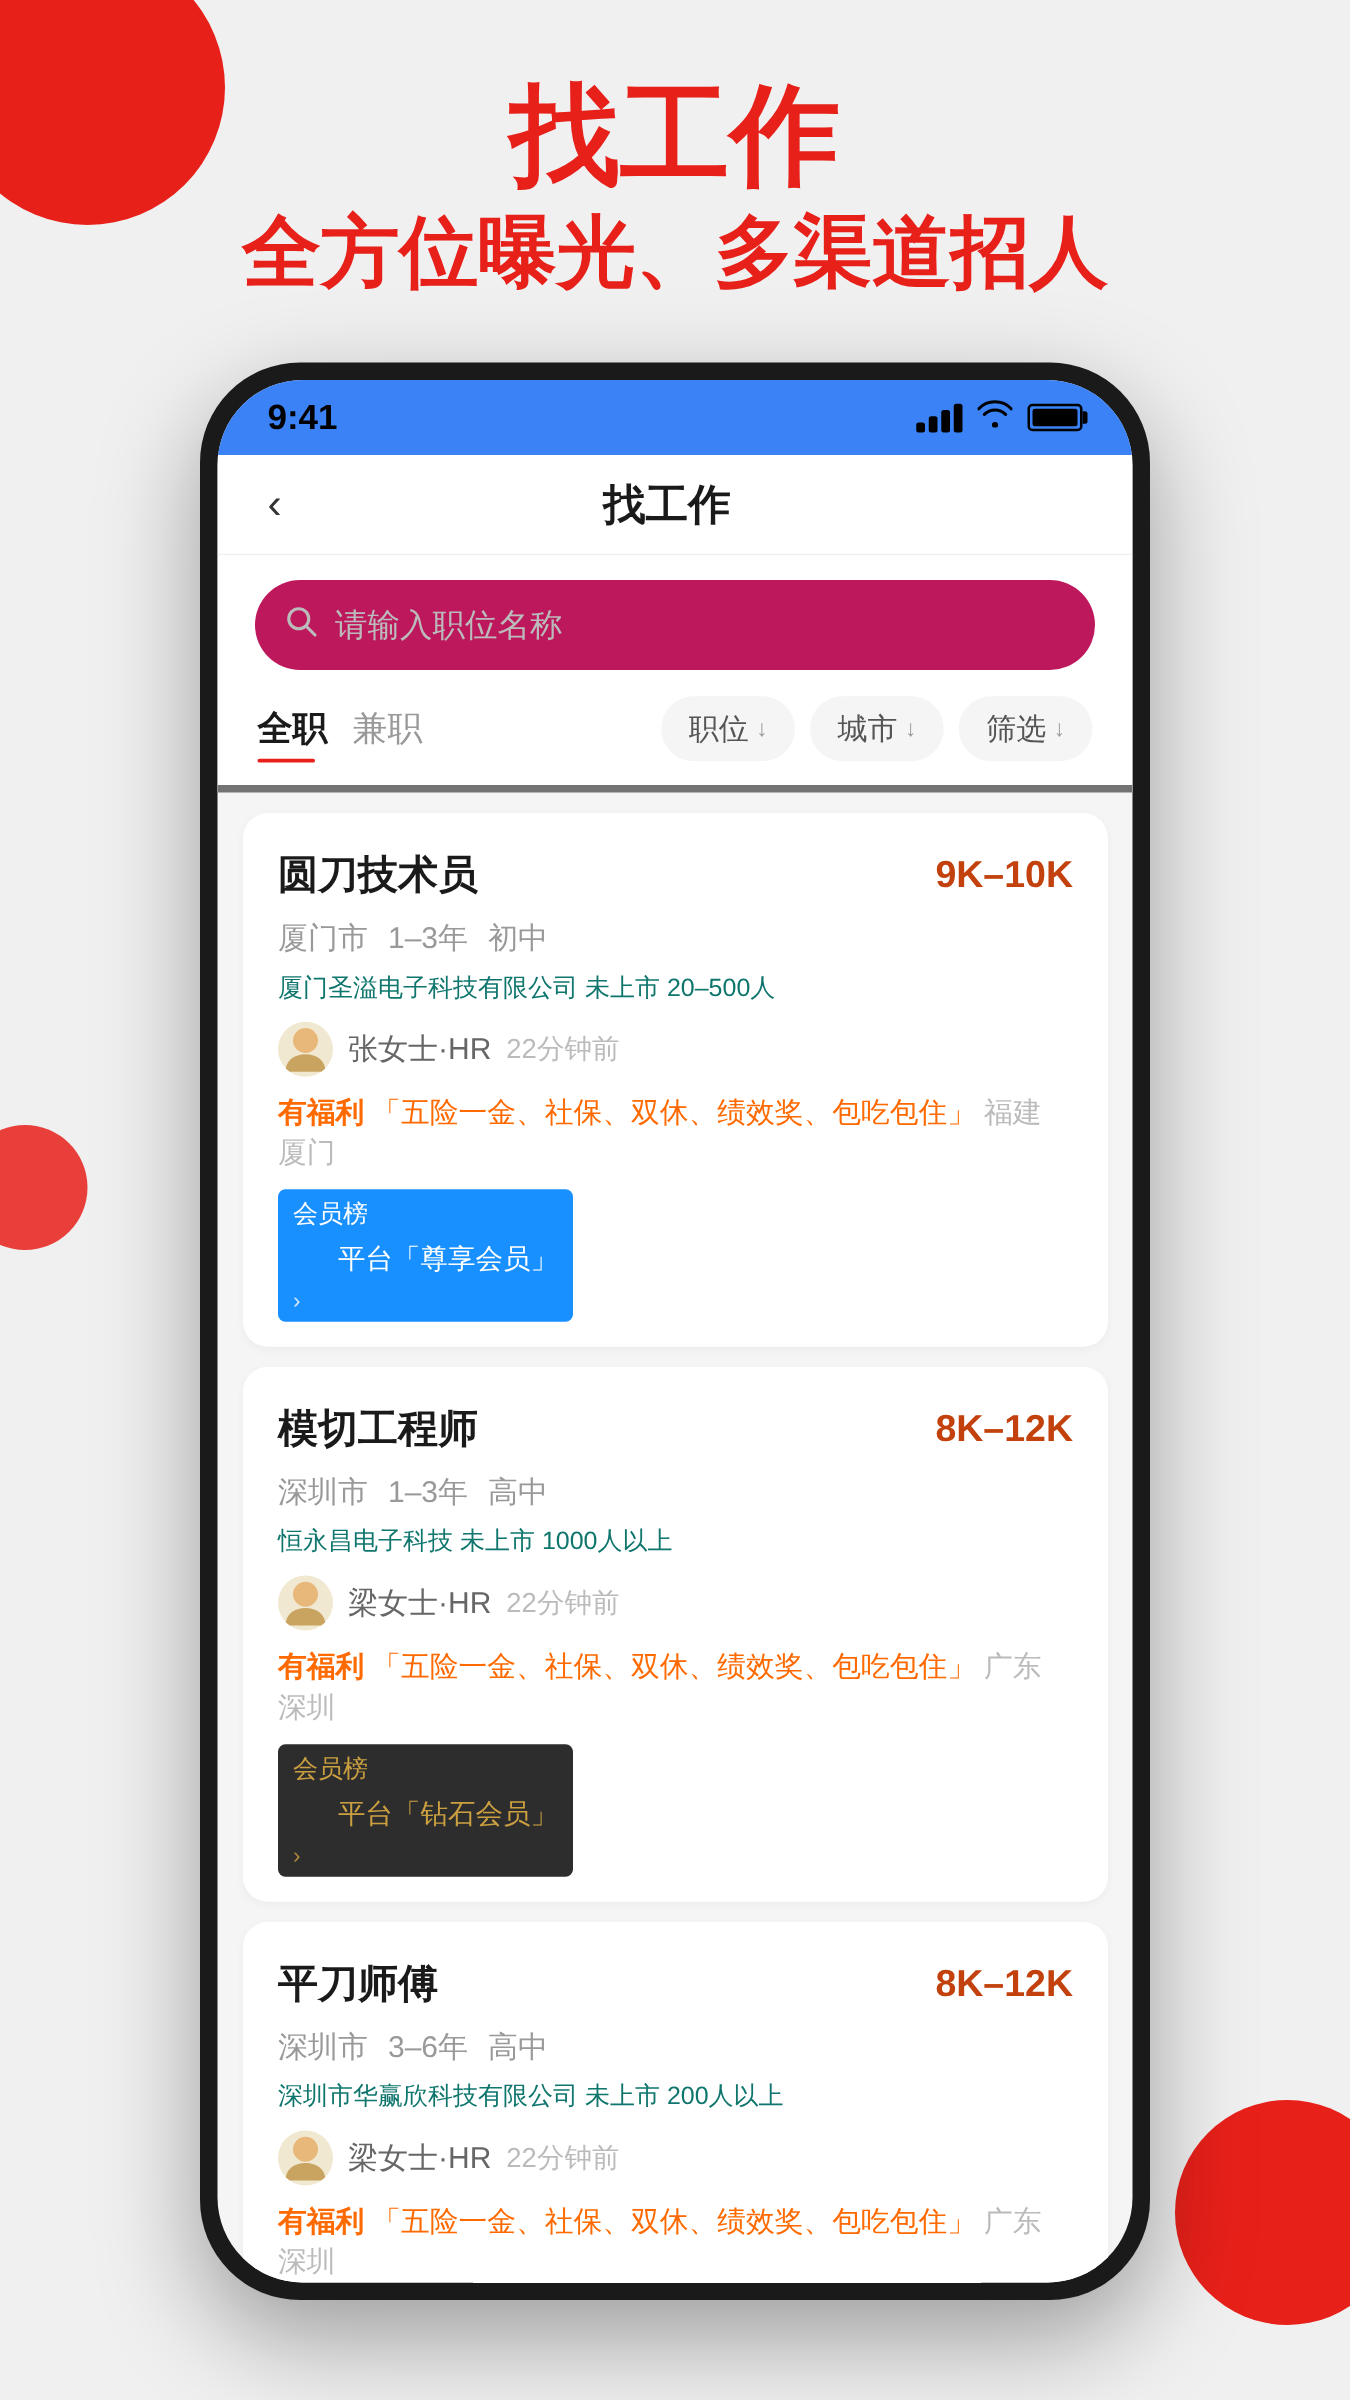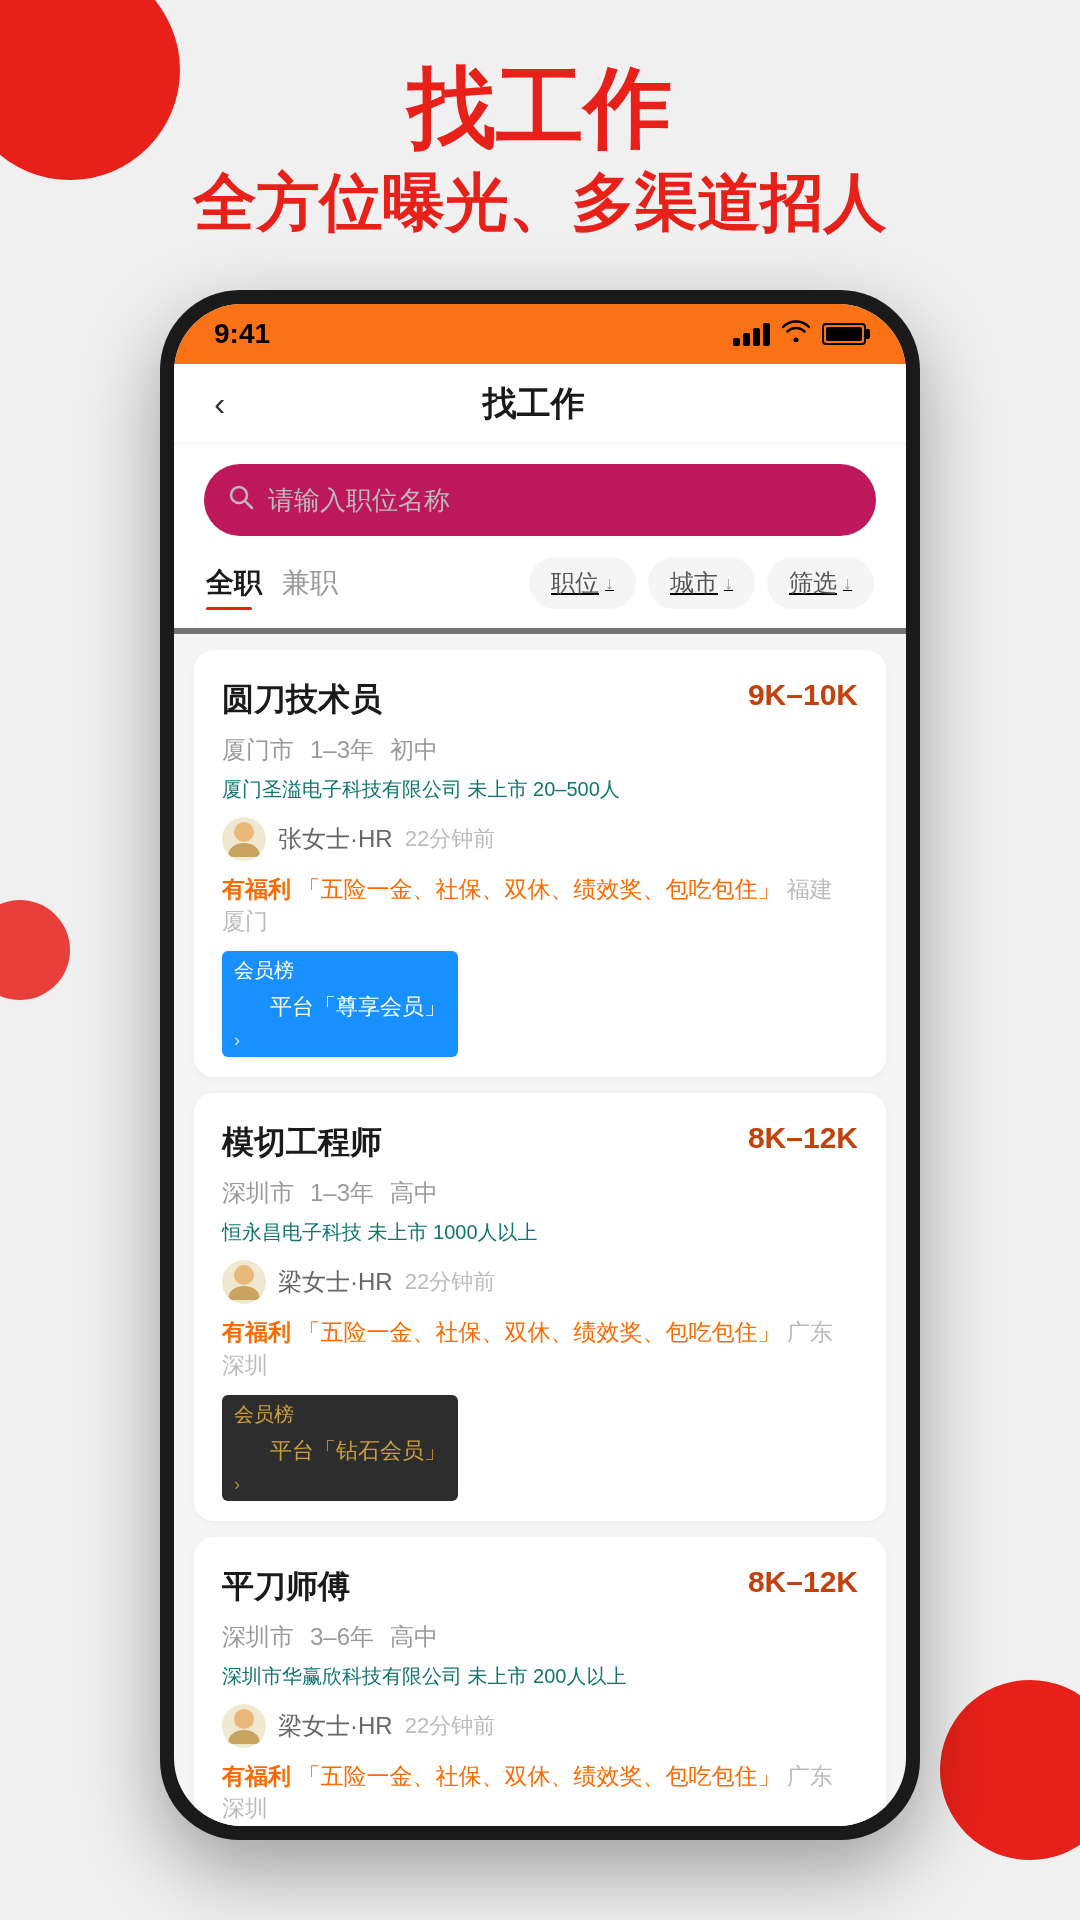--- a/index.html
+++ b/index.html
@@ -90,21 +90,21 @@
       height: 100%;
       background: #f5f5f5;
       border-radius: 68px;
       overflow: hidden;
       display: flex;
       flex-direction: column;
     }
 
     
     .status-bar {
-      background: #f97316;
+      background: #3b82f6;
       height: 60px;
       display: flex;
       align-items: center;
       justify-content: space-between;
       padding: 0 40px;
       flex-shrink: 0;
     }
     .status-time {
       font-size: 28px;
       font-weight: 600;
@@ -239,21 +239,20 @@
       bottom: 0;
       left: 0;
       width: 60%;
       height: 3px;
       background: #e8201a;
       border-radius: 2px;
     }
     .filter-btns {
       display: flex;
       gap: 12px;
-      text-decoration: underline;
     }
     .filter-btn {
       background: #f5f5f5;
       border-radius: 30px;
       padding: 10px 22px;
       font-size: 24px;
       color: #555;
       cursor: pointer;
       display: flex;
       align-items: center;
@@ -277,21 +276,21 @@
     
     .job-card {
       background: #fff;
       border-radius: 20px;
       padding: 28px 28px 20px;
       box-shadow: 0 2px 8px rgba(0,0,0,0.04);
     }
     .job-card-header {
       display: flex;
       justify-content: space-between;
-      align-items: flex-start;
+      align-items: center;
       margin-bottom: 12px;
     }
     .job-title {
       font-size: 32px;
       font-weight: 700;
       color: #1a1a1a;
     }
     .job-salary {
       font-size: 30px;
       font-weight: 700;

